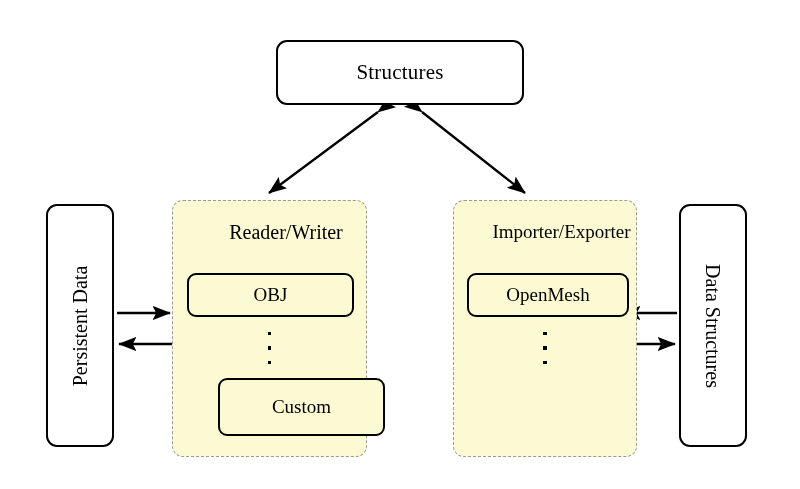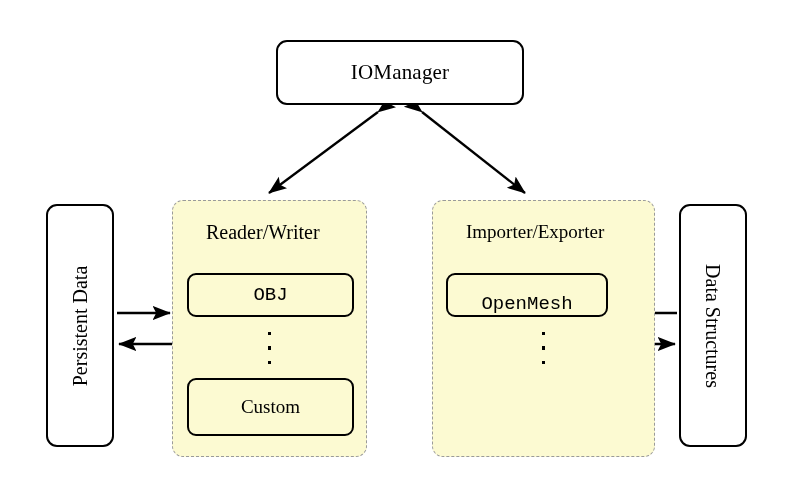--- a/index.html
+++ b/index.html
@@ -64,26 +64,27 @@
   .panel {
     position: absolute;
     box-sizing: border-box;
     top: 200px;
     height: 257px;
     border: 1.6px dashed #9a9a9a;
     border-radius: 11px;
     background: #fcfad2;
   }
   .panel.reader   { left: 172px; width: 195px; }
-  .panel.importer { left: 432px; width: 223px; }
+  .panel.importer { left: 453px; width: 184px; }
   .panel-title {
     position: absolute;
     left: 0;
     right: 0;
     top: 20px;
+    text-align: center;
     font-size: 20px;
     white-space: nowrap;
     padding-left: 33px;
   }
   .panel.importer .panel-title { font-size: 19px; }
 
   
   .inner-box {
     position: absolute;
     box-sizing: border-box;
@@ -91,23 +92,23 @@
     align-items: center;
     justify-content: center;
     text-align: center;
     border: 2.4px solid #000;
     border-radius: 9px;
     background: #fcfad2;
     font-size: 19px;
     line-height: 1.18;
   }
   .panel.reader .inner-box   { left: 14px;  width: 167px; }
-  .panel.importer .inner-box { left: 13px;  width: 162px; align-items: flex-end; }
-  .inner-box.top    { top: 72px;  height: 44px; font-family: Liberation Mono, monospace; }
-  .inner-box.bottom { top: 177px; height: 58px; }
+  .panel.importer .inner-box { left: 13px;  width: 162px; }
+  .inner-box.top    { top: 72px;  height: 44px; }
+  .inner-box.bottom { top: 177px; height: 58px; margin-left: 31px; }
 
   
   .vdots {
     position: absolute;
     top: 131px;
     width: 100%;
     left: 0;
     display: flex;
     flex-direction: column;
     align-items: center;
@@ -161,21 +162,21 @@
     <g>
       <line x1="677" y1="313" x2="623" y2="313" stroke="#000" stroke-width="2.3" marker-end="url(#ah)"></line>
     </g>
 
     <g>
       <line x1="622" y1="344" x2="675" y2="344" stroke="#000" stroke-width="2.3" marker-end="url(#ah)"></line>
     </g>
   </svg>
 
   <div class="node io-manager">
-    <span>IOManager</span>
+    <span>Structures</span>
   </div>
 
   <div class="node side-box left">
     <span class="vtext ccw">Persistent Data</span>
   </div>
 
   <div class="node side-box right">
     <span class="vtext cw">Data Structures</span>
   </div>
 

